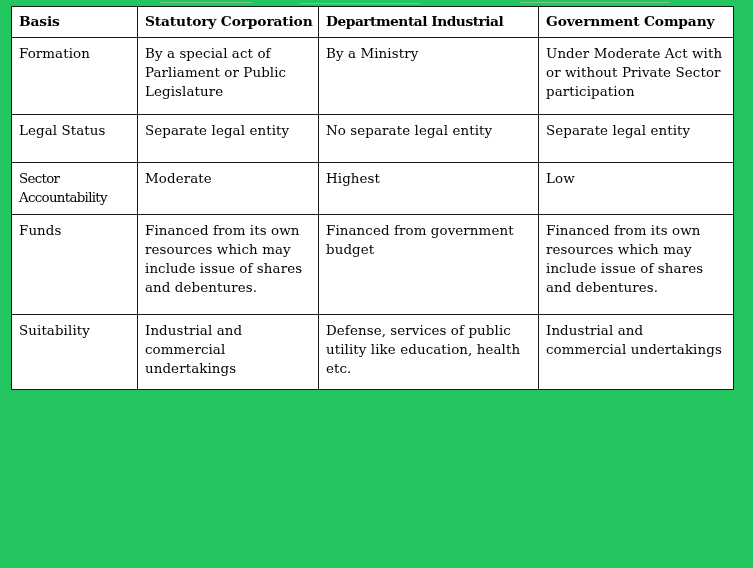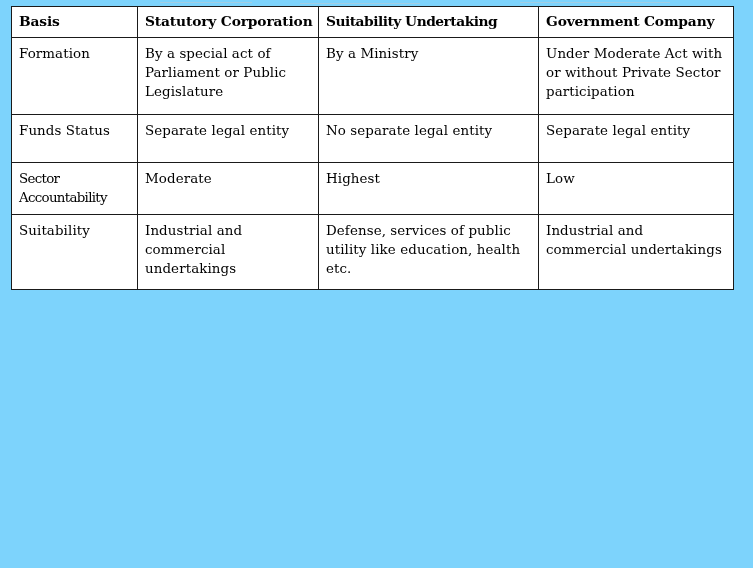--- a/index.html
+++ b/index.html
@@ -13,21 +13,21 @@
     overflow: hidden;
     font-family: "DejaVu Serif", serif;
     color: #000000;
     -webkit-font-smoothing: antialiased;
   }
 
   #page {
     position: relative;
     width: 753px;
     height: 568px;
-    background: #7dd3fc;
+    background: #22c55e;
   }
 
   
   .scan-speck {
     position: absolute;
     background: #c9c9c9;
     opacity: .5;
   }
 
   #table-wrap {
@@ -110,50 +110,56 @@
       <colgroup>
         <col class="c-basis">
         <col class="c-statcorp">
         <col class="c-dept">
         <col class="c-govco">
       </colgroup>
       <thead>
         <tr class="header-row">
           <th class="h-basis">Basis</th>
           <th class="h-statcorp">Statutory Corporation</th>
-          <th class="h-dept">Suitability Undertaking</th>
+          <th class="h-dept">Departmental Industrial</th>
           <th class="h-govco">Government Company</th>
         </tr>
       </thead>
       <tbody>
 
         <tr class="r-formation">
           <td class="basis-cell">Formation</td>
           <td>By a special act of Parliament or Public Legislature</td>
           <td>By a Ministry</td>
           <td>Under Moderate Act with or without Private Sector participation</td>
         </tr>
 
 
 
         <tr class="r-legal">
-          <td class="basis-cell">Funds Status</td>
+          <td class="basis-cell">Legal Status</td>
           <td>Separate legal entity</td>
           <td>No separate legal entity</td>
           <td>Separate legal entity</td>
         </tr>
 
         <tr class="r-public">
           <td class="basis-cell tight">Sector Accountability</td>
           <td>Moderate</td>
           <td>Highest</td>
           <td>Low</td>
         </tr>
 
 
+        <tr class="r-funds">
+          <td class="basis-cell">Funds</td>
+          <td>Financed from its own resources which may include issue of shares and debentures.</td>
+          <td>Financed from government budget</td>
+          <td>Financed from its own resources which may include issue of shares and debentures.</td>
+        </tr>
 
         <tr class="r-suitability">
           <td class="basis-cell">Suitability</td>
           <td>Industrial and commercial undertakings</td>
           <td>Defense, services of public utility like education, health etc.</td>
           <td>Industrial and commercial undertakings</td>
         </tr>
 
       </tbody>
     </table>

